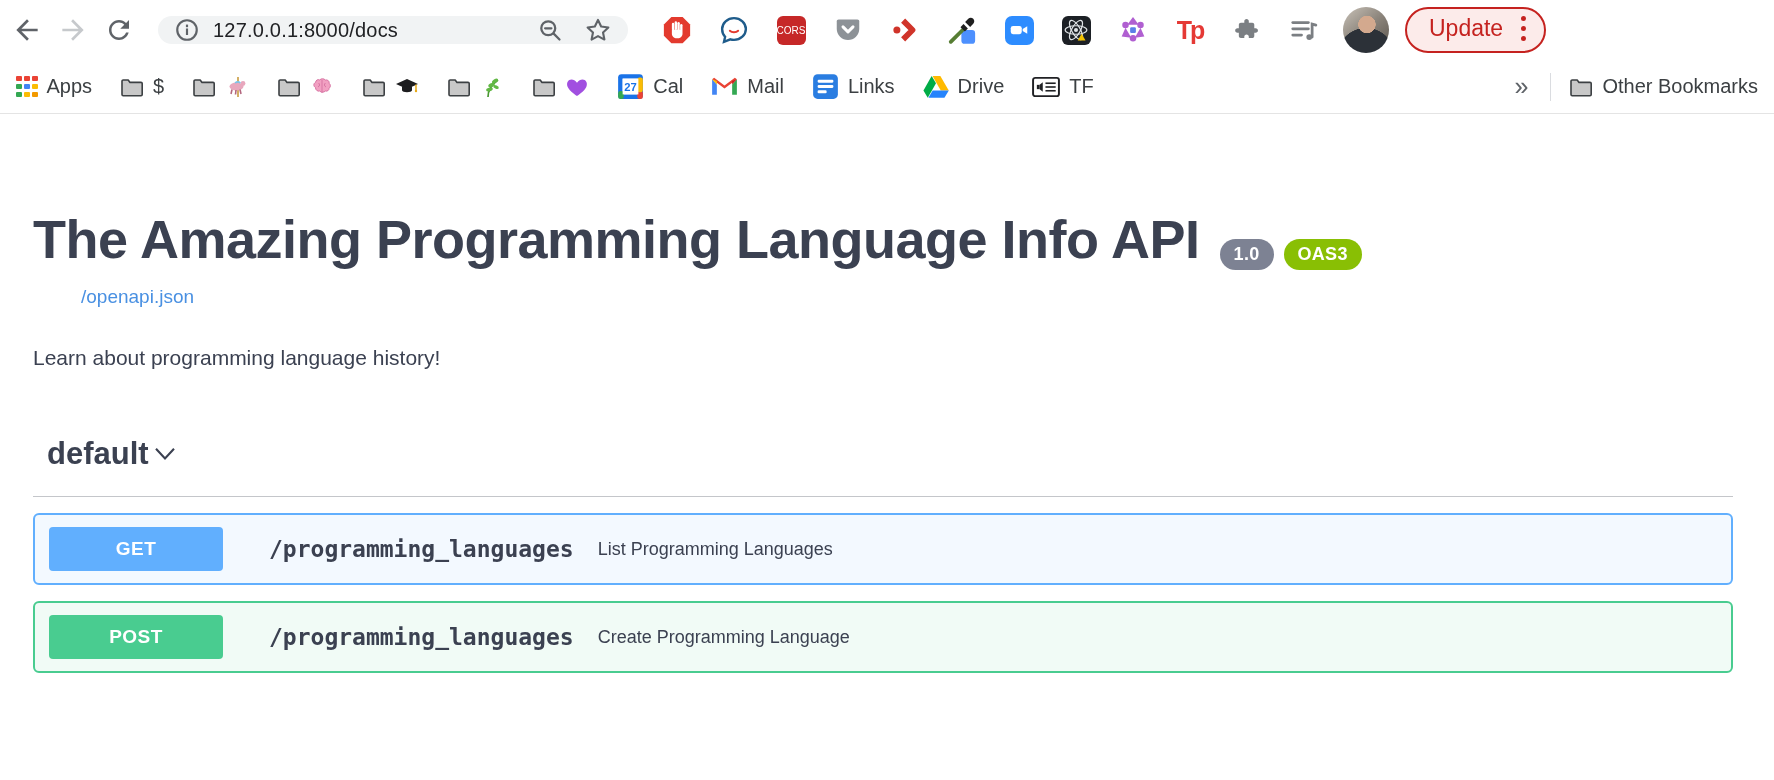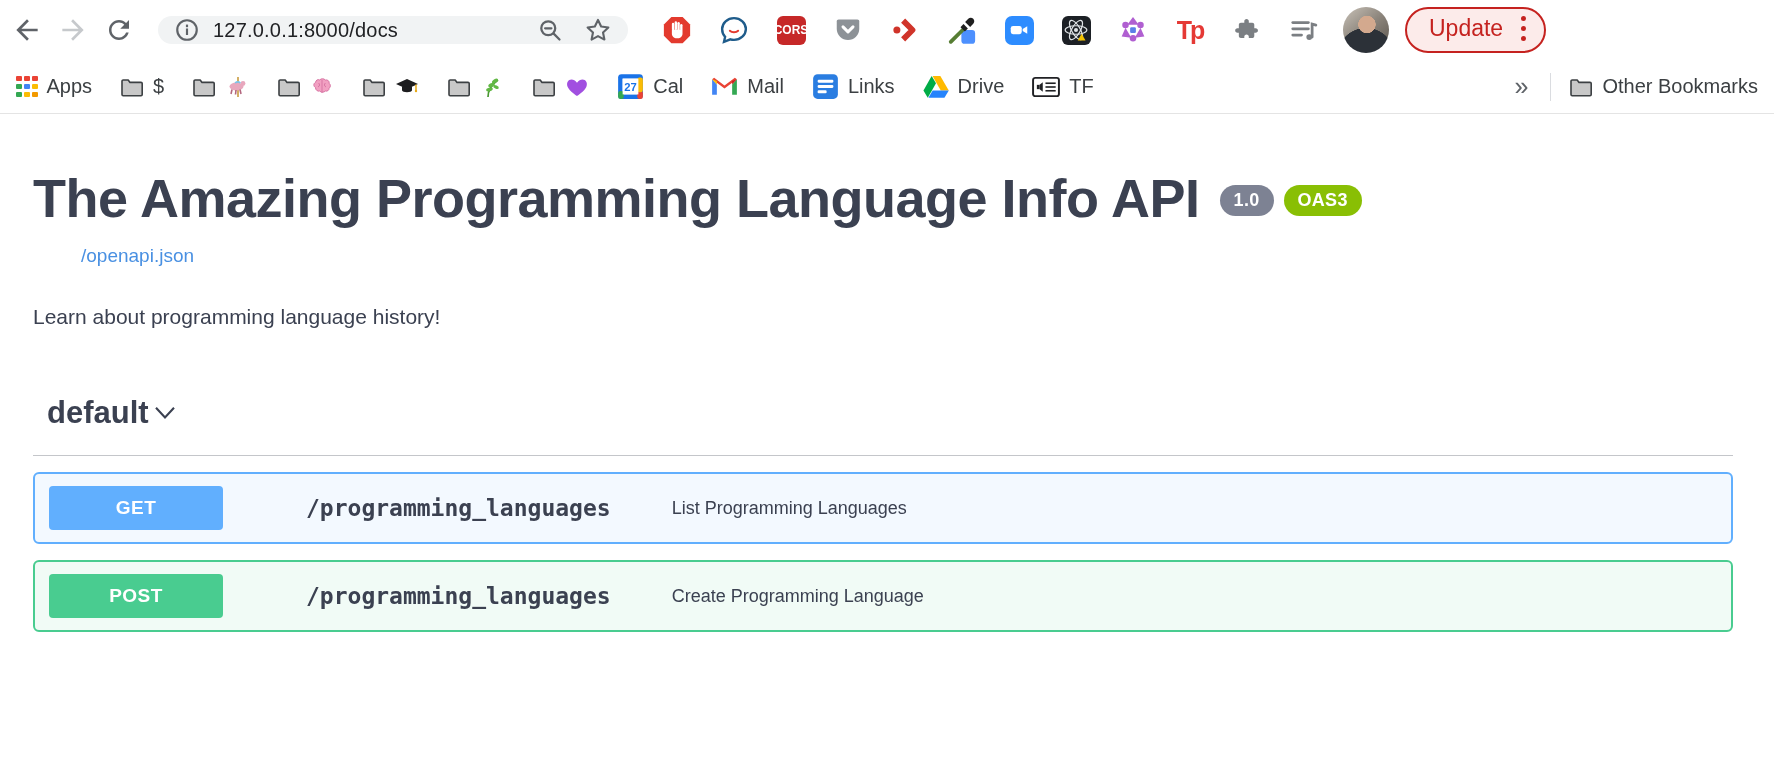--- a/index.html
+++ b/index.html
@@ -12,21 +12,21 @@
              align-items: center; justify-content: center; cursor: pointer; flex: 0 0 auto; }
   .omnibox { height: 28px; width: 470px; margin-left: 16px; background: #f1f3f4; border-radius: 22px;
              display: flex; align-items: center; padding: 0 16px; flex: 0 0 auto; }
   .omnibox .url { margin-left: 13px; font-size: 20px; color: var(--url-text,#202124); letter-spacing: .2px; }
   .omni-spacer { flex: 1; }
   .omni-ic { display: flex; align-items: center; margin-left: 20px; cursor: pointer; }
 
   .extensions { display: flex; align-items: center; gap: 27px; margin-left: 34px; }
   .ext { width: 30px; height: 30px; display: flex; align-items: center; justify-content: center; cursor: pointer; flex: 0 0 auto; }
   .ext-box { width: 29px; height: 29px; border-radius: 7px; display: flex; align-items: center; justify-content: center; }
-  .cors-box { background: #c62828; color: #fff; font-weight: bold; font-size: 12px; letter-spacing: 0; border-radius: 6px; }
+  .cors-box { background: #c62828; color: #fff; font-weight: normal; font-size: 10px; letter-spacing: 0; border-radius: 6px; }
   .zoom-box { background: #2d8cff; }
   .react-box { background: #1c2025; position: relative; border-radius: 6px; }
   .tp-text { color: #e53935; font-weight: bold; font-size: 25px; letter-spacing: -2px; font-family: "Liberation Sans", sans-serif; }
 
   .avatar { width: 46px; height: 46px; border-radius: 50%; margin-left: 24px; cursor: pointer; flex: 0 0 auto;
             background:
               radial-gradient(circle at 52% 38%, #d3a98e 0 23%, rgba(0,0,0,0) 24%),
               radial-gradient(circle at 50% 108%, #2c3138 0 52%, rgba(0,0,0,0) 53%),
               linear-gradient(140deg, #c9c2b8 0%, #8c857c 48%, #57514a 100%); }
   .update-btn { margin-left: 16px; height: 46px; border-radius: 24px; border: 2px solid var(--update-red,#c5221f);
@@ -43,37 +43,37 @@
   .apps-grid i { display: block; border-radius: 1px; }
   .apps-grid i:nth-child(1){background:#ea4335}.apps-grid i:nth-child(2){background:#ea4335}.apps-grid i:nth-child(3){background:#ea4335}
   .apps-grid i:nth-child(4){background:#34a853}.apps-grid i:nth-child(5){background:#4285f4}.apps-grid i:nth-child(6){background:#fbbc04}
   .apps-grid i:nth-child(7){background:#34a853}.apps-grid i:nth-child(8){background:#fbbc04}.apps-grid i:nth-child(9){background:#f29900}
   .bm-right { margin-left: auto; display: flex; align-items: center; }
   .bm-chevrons { color: #5f6368; font-size: 25px; cursor: pointer; padding: 0 4px; }
   .bm-divider { width: 1px; height: 28px; background: #dadce0; margin: 0 18px; }
 
   
   .page { padding: 0 41px 0 33px; }
-  .api-title { margin-top: 53px; display: flex; align-items: center;
+  .api-title { margin-top: 94px; display: flex; align-items: flex-end;
                font-size: 54px; font-weight: bold; color: var(--title-color,#3b4151); letter-spacing: -0.5px; }
   .badges { display: flex; gap: 10px; margin: 5px 0 0 20px; }
   .badge { font-size: 18px; font-weight: bold; color: #fff; padding: 5px 14px; border-radius: 16px; letter-spacing: .3px; }
   .badge.ver { background: var(--version-badge-bg,#7d8293); }
   .badge.oas { background: var(--oas-badge-bg,#89bf04); }
   .spec-link { display: inline-block; margin-top: 16px; font-size: 19px; color: var(--link-color,#4990e2);
                text-decoration: none; cursor: pointer; margin-left: 48px; }
   .desc { margin-top: 38px; font-size: 21px; color: var(--title-color,#3b4151); }
 
   .tag-header { margin-top: 66px; display: flex; align-items: center; 
                 padding: 0 48px 24px 14px; border-bottom: 1px solid rgba(59,65,81,.3); cursor: pointer; }
   .tag-header h3 { font-size: 31px; font-weight: bold; color: var(--title-color,#3b4151); }
   .tag-chevron { display: flex; cursor: pointer; }
 
   .opblock { margin-top: 16px; height: 72px; border-radius: 6px; display: flex; align-items: center;
-             padding: 0 14px; cursor: pointer; gap: 37px; }
+             padding: 0 14px; cursor: pointer; }
   .opblock.get  { border: 2px solid var(--get-color,#61affe);  background: rgba(97,175,254,.08); }
   .opblock.post { border: 2px solid var(--post-color,#49cc90); background: rgba(73,204,144,.08); }
   .method { min-width: 174px; padding: 11px 0; text-align: center; border-radius: 4px; color: #fff;
             font-size: 19px; font-weight: bold; letter-spacing: .5px; }
   .opblock.get  .method { background: var(--get-color,#61affe); }
   .opblock.post .method { background: var(--post-color,#49cc90); }
   .path { margin-left: 46px; font-family: "DejaVu Sans Mono", monospace; font-weight: bold; font-size: 23px;
           color: var(--title-color,#3b4151); }
   .summary { margin-left: 24px; font-size: 18px; color: var(--title-color,#3b4151); }
 </style>

